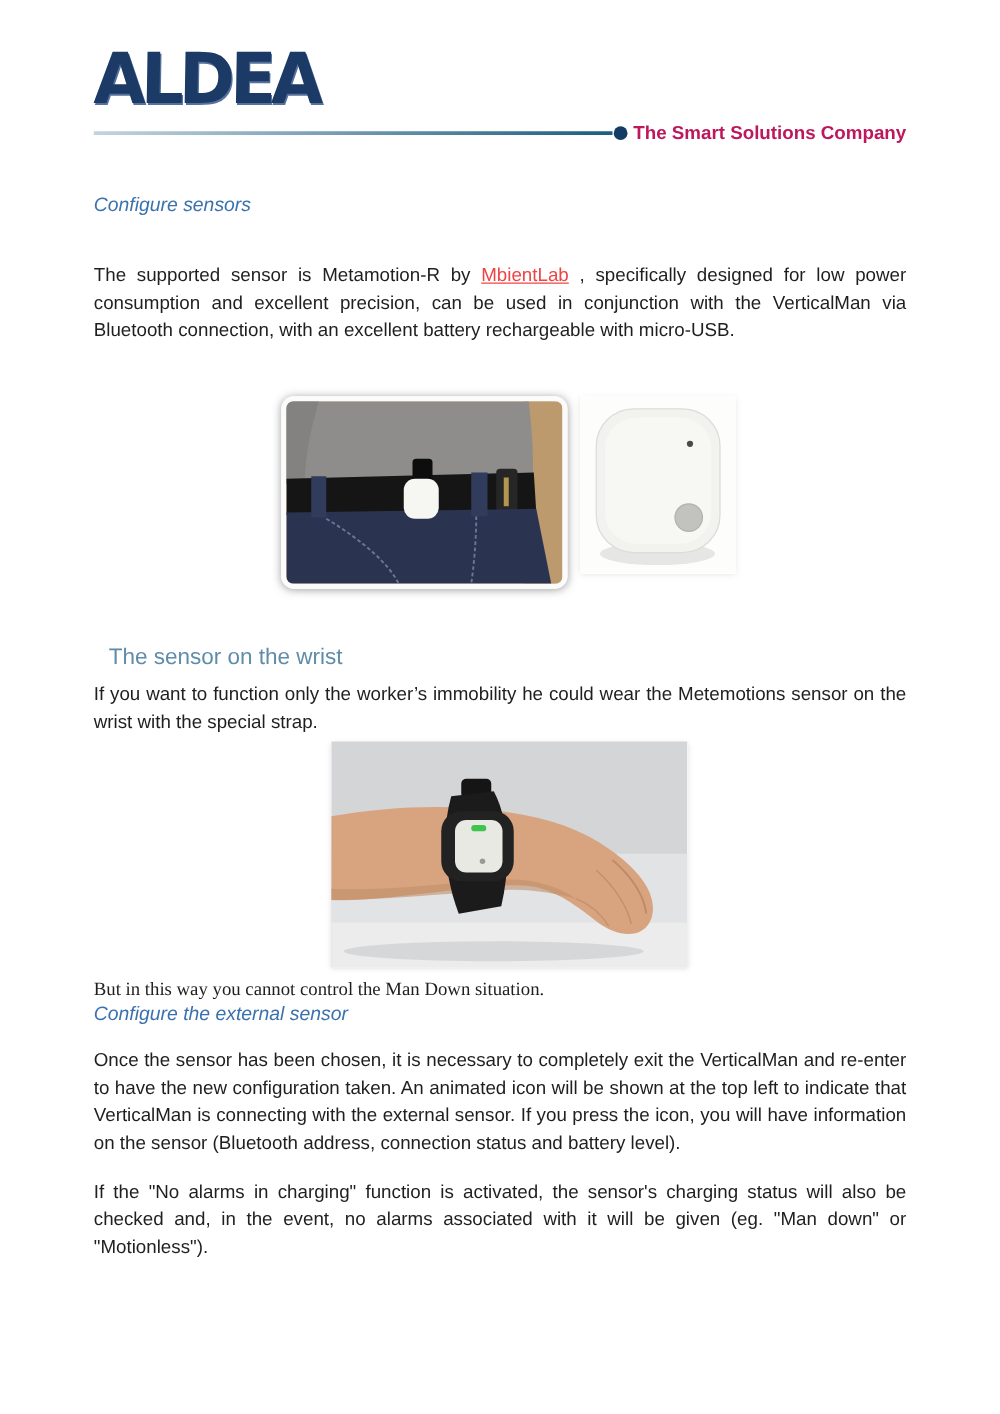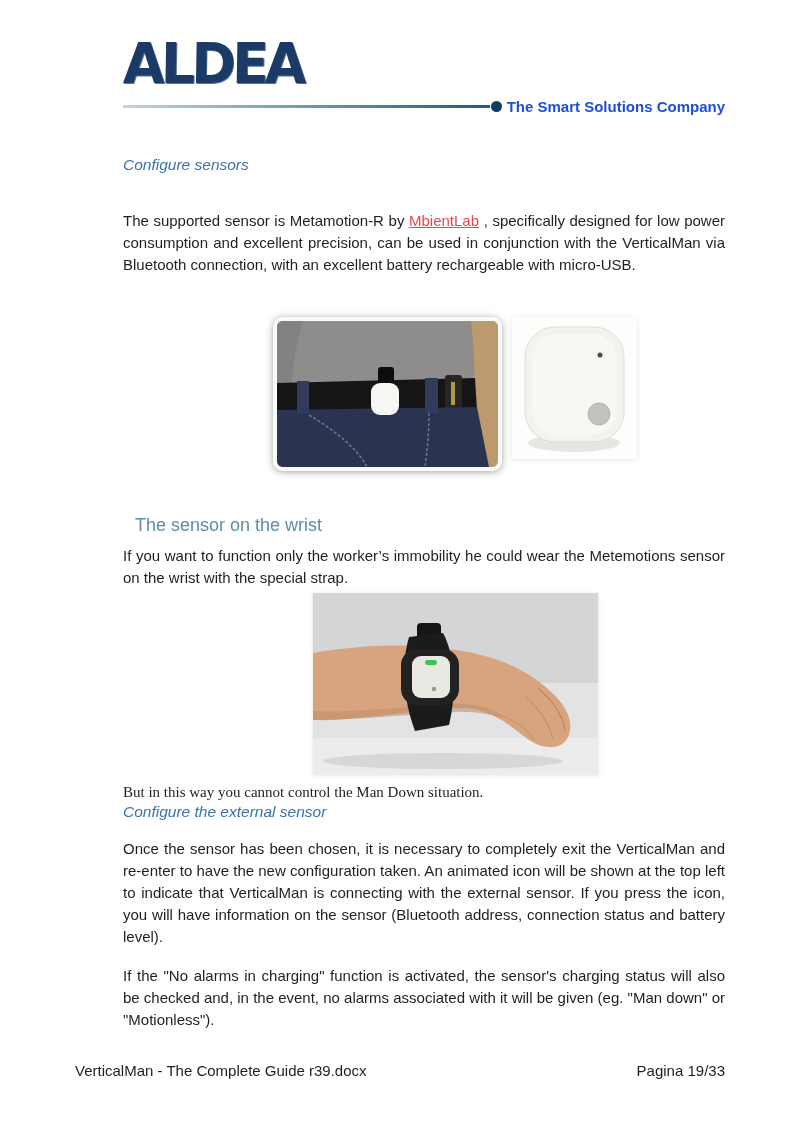--- a/index.html
+++ b/index.html
@@ -4,41 +4,40 @@
 <style>
   html,body{margin:0;padding:0;background:#ffffff;}
   .page{
     position:relative;
     width:800px;height:1131px;
     background:#ffffff;
     font-family:"Liberation Sans", sans-serif;
     color:#1f1f1f;
     overflow:hidden;
     box-sizing:border-box;
-    padding-left:48px;
   }
   .content{padding:0 75px;box-sizing:border-box;}
 
   
   .header{position:relative;height:130px;}
   .logo{
     position:absolute;left:75px;top:34px;
     font-family:"DejaVu Sans", sans-serif;
     font-weight:bold;font-size:54px;line-height:60px;
     color:#1b3a66;letter-spacing:-4px;
     transform:scaleY(1.04) skewX(-1deg);
     text-shadow:1px 1px 0 #56719c;
   }
   .rule-row{
     position:absolute;left:75px;right:75px;top:96px;
     display:flex;align-items:center;height:20px;
   }
   .rule{flex:1;height:3px;background:linear-gradient(to right,#c3d4de,#1c5d80);}
   .dot{width:11px;height:11px;border-radius:50%;background:#123c63;margin:0 5px 0 1px;flex:0 0 auto;}
-  .tagline{font-weight:bold;font-size:15px;color:#1d4ed8;white-space:nowrap;}
+  .tagline{font-weight:bold;font-size:15px;color:#be185d;white-space:nowrap;}
 
   
   .h-italic{
     font-style:italic;font-weight:normal;
     color:#3a72ae;font-size:15.5px;margin:0;
   }
   .h-large{
     font-weight:normal;color:#5f8ca9;
     font-size:18px;margin:0;
   }
@@ -151,18 +150,14 @@
 
     <p class="body-text mt-note">But in this way you cannot control the Man Down situation.</p>
 
     <h3 class="h-italic mt-config">Configure the external sensor</h3>
 
     <p class="body-text justify para-gap">Once the sensor has been chosen, it is necessary to completely exit the VerticalMan and re-enter to have the new configuration taken. An animated icon will be shown at the top left to indicate that VerticalMan is connecting with the external sensor. If you press the icon, you will have information on the sensor (Bluetooth address, connection status and battery level).</p>
     <p class="body-text justify para-gap">If the "No alarms in charging" function is activated, the sensor's charging status will also be checked and, in the event, no alarms associated with it will be given (eg. "Man down" or "Motionless").</p>
 
   </main>
 
-  <footer class="footer">
-    <div>VerticalMan - The Complete Guide r39.docx</div>
-    <div>Pagina 19/33</div>
-  </footer>
 
 </div>
 
 </body></html>

